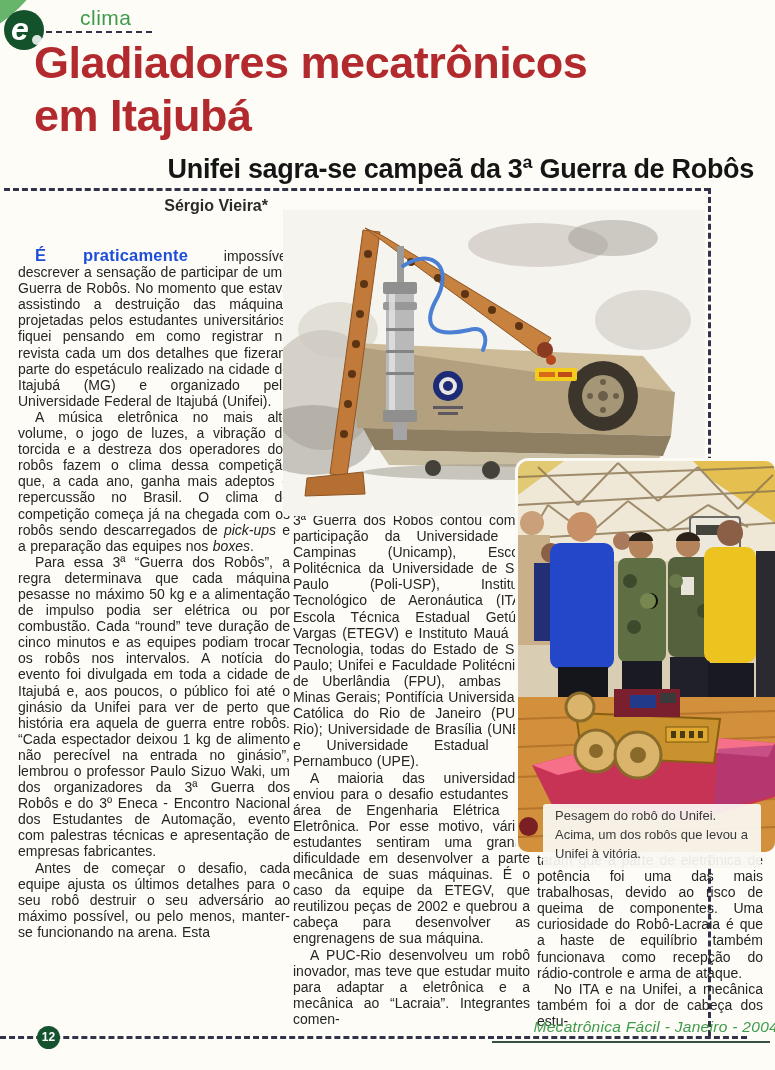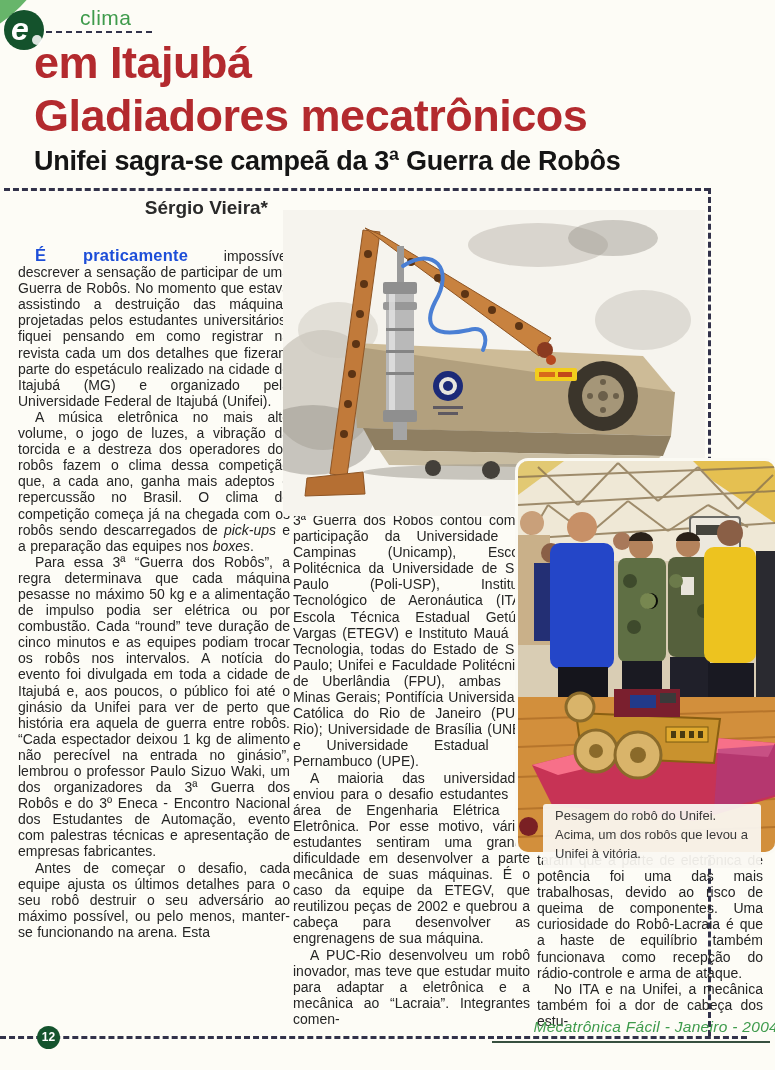--- a/index.html
+++ b/index.html
@@ -21,26 +21,26 @@
   .section-dash{
     position:absolute;left:46px;top:31px;width:106px;height:0;
     border-top:2.5px dashed #32324a;
   }
   .title{
     position:absolute;left:34px;top:36px;width:700px;
     font-size:45px;line-height:53px;font-weight:700;
     color:#b32a2e;letter-spacing:-.5px;
   }
   .subtitle{
-    position:absolute;left:34px;top:146px;width:720px;
-    font-size:27px;font-weight:700;color:#151515;letter-spacing:-.3px;
+    position:absolute;left:34px;top:154px;width:720px;
+    font-size:27px;font-weight:700;color:#151515;letter-spacing:-.3px;text-align:right;
   }
   .author{
     position:absolute;left:18px;top:197px;width:250px;
-    text-align:right;font-size:19px;font-weight:700;color:#2a2a2a;
+    text-align:right;font-size:16px;font-weight:700;color:#2a2a2a;
   }
   
   .frame-top{position:absolute;left:4px;top:188px;width:706px;border-top:3px dashed #32324a;}
   .frame-right{position:absolute;left:708px;top:188px;height:848px;border-left:3px dashed #32324a;}
   .frame-bottom{position:absolute;left:0;top:1036px;width:747px;border-top:3px dashed #32324a;z-index:5;}
   
   .col{
     position:absolute;text-align:justify;
     font-size:14px;line-height:16.1px;color:#252525;
     word-spacing:.5px;
@@ -90,22 +90,22 @@
   <svg class="logo-svg" viewBox="0 0 80 90">
     <path d="M-8,-5 L40,-5 C30,8 18,20 2,30 L-8,34 Z" fill="#67b56a"></path>
     <circle cx="30" cy="34" r="20" fill="#14522c"></circle>
     <text x="26" y="44" font-size="32" font-style="italic" font-weight="700" fill="#ffffff" text-anchor="middle">e</text>
     <circle cx="43" cy="44" r="5" fill="#ffffff" opacity=".85"></circle>
   </svg>
   <div class="section-label">clima</div>
   <div class="section-dash"></div>
 
   <div class="title">
+    <div>Gladiadores mecatrônicos</div>
     <div>em Itajubá</div>
-    <div>Gladiadores mecatrônicos</div>
   </div>
   <div class="subtitle">Unifei sagra-se campeã da 3ª Guerra de Robôs</div>
 
   <div class="frame-top"></div>
   <div class="frame-right"></div>
   <div class="frame-bottom"></div>
 
   <div class="author">Sérgio Vieira*</div>
 
   <div class="col" id="col1">

